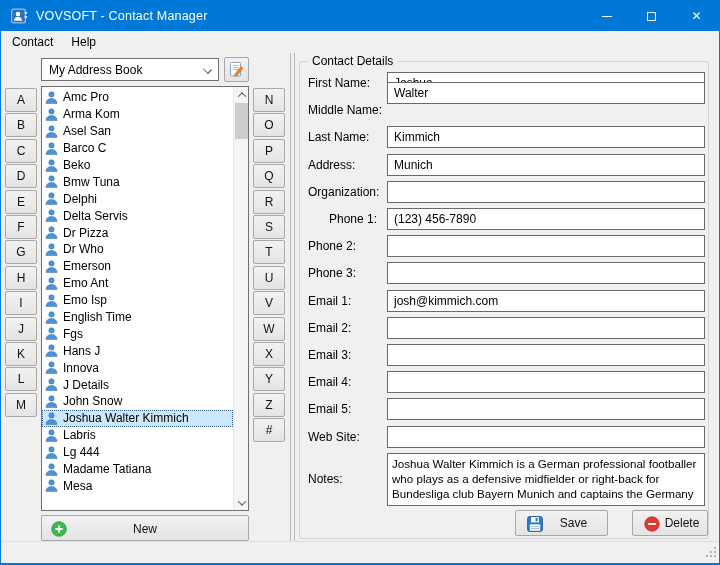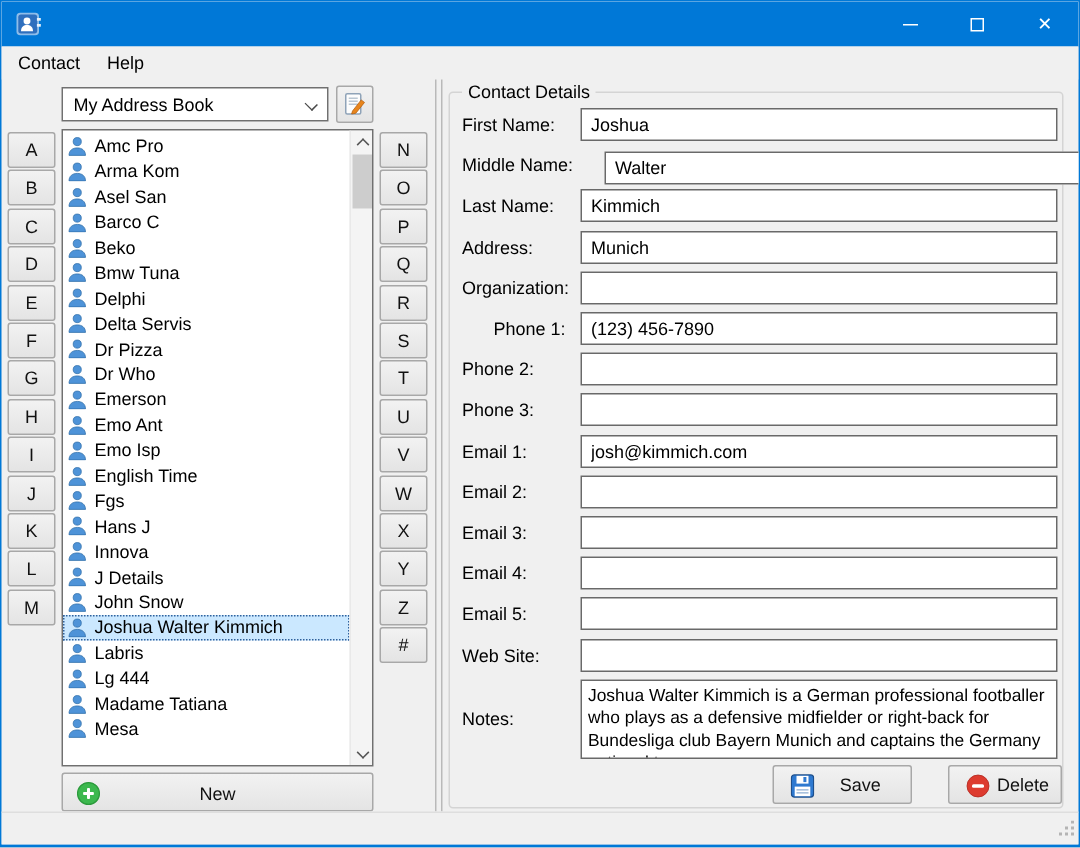--- a/index.html
+++ b/index.html
@@ -104,20 +104,21 @@
     <span class="app-icon">
       <svg width="18" height="18" viewBox="0 0 18 18">
         <rect x="1" y="1.5" width="15" height="15" rx="2.5" fill="#8fbde9"></rect>
         <rect x="2.2" y="2.7" width="12.6" height="12.6" rx="1.8" fill="#2e6fbe"></rect>
         <circle cx="8" cy="7" r="2.3" fill="#ffffff"></circle>
         <path d="M4 13.8 C4 10.9 5.9 9.7 8 9.7 C10.1 9.7 12 10.9 12 13.8 Z" fill="#ffffff"></path>
         <rect x="14.6" y="5" width="2.6" height="1.8" fill="#e8f2fb"></rect>
         <rect x="14.6" y="9" width="2.6" height="1.8" fill="#e8f2fb"></rect>
       </svg>
     </span>
+    <span class="title-text">VOVSOFT - Contact Manager</span>
     <div class="win-controls">
       <div class="win-btn">
           <span class="glyph-min"></span>
         </div>
       <div class="win-btn">
           <span class="glyph-max"></span>
         </div>
       <div class="win-btn">
           <span class="glyph-close">✕</span>
         </div>
@@ -419,21 +420,21 @@
   </button>
 
   <div class="splitter"></div>
 
   <div class="groupbox">
     <span class="group-title">Contact Details</span>
     <div id="fields-container">
         <div class="field-label" style="top: 14px;">First Name:</div>
         <input class="field-input" value="Joshua" style="top: 10px;">
         <div class="field-label" style="top: 41.2px;">Middle Name:</div>
-        <input class="field-input" value="Walter" style="top: 39px; margin-left: 16px;">
+        <input class="field-input" value="Walter" style="top: 20px;">
         <div class="field-label" style="top: 68.4px;">Last Name:</div>
         <input class="field-input" value="Kimmich" style="top: 64.4px;">
         <div class="field-label" style="top: 95.6px;">Address:</div>
         <input class="field-input" value="Munich" style="top: 91.6px;">
         <div class="field-label" style="top: 122.8px;">Organization:</div>
         <input class="field-input" style="top: 118.8px;">
         <div class="field-label" style="top: 150px; margin-left: 21px;">Phone 1:</div>
         <input class="field-input" value="(123) 456-7890" style="top: 146px;">
         <div class="field-label" style="top: 177.2px;">Phone 2:</div>
         <input class="field-input" style="top: 173.2px;">

